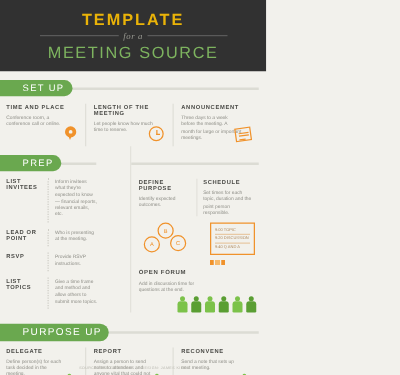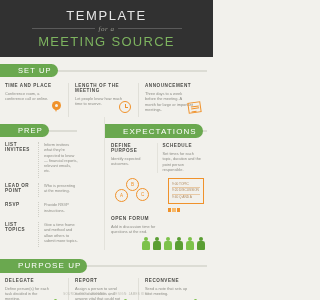--- a/index.html
+++ b/index.html
@@ -10,21 +10,21 @@
     -webkit-font-smoothing:antialiased;
   }
   #page{position:relative;width:213px;height:300px;background:#f2f1ec;}
 
   
   .header{
     position:relative;height:57px;background:#313131;
     display:flex;flex-direction:column;align-items:center;justify-content:center;
   }
   .h-title{
-    color:#e5e5e5;font-size:13px;letter-spacing:1.6px;font-weight:400;
+    color:#eab308;font-size:13px;letter-spacing:1.6px;font-weight:700;
     line-height:14px;
   }
   .h-mid{
     display:flex;align-items:center;justify-content:center;width:150px;margin:2px 0 1px 0;
   }
   .h-rule{flex:1;height:1px;background:#5a5a5a;}
   .h-for{
     color:#9a9a92;font-size:7px;font-style:italic;font-family:"Liberation Serif",serif;
     padding:0 4px;letter-spacing:.5px;
   }
@@ -248,21 +248,20 @@
       </div>
       <div class="prep-row">
         <div class="prep-ttl">LIST TOPICS</div>
         <div class="prep-txt">Give a time frame and method and allow others to submit more topics.</div>
       </div>
     </div>
 
     <div class="mid-right">
       <div class="banner-wrap">
         <div class="banner-line"></div>
-        <div class="banner tall">EXPECTATIONS</div>
       </div>
 
       <div class="exp-cols">
         <div class="exp-col">
           <div class="ttl">DEFINE PURPOSE</div>
           <div class="body">Identify expected outcomes.</div>
         </div>
         <div class="exp-col b">
           <div class="ttl">SCHEDULE</div>
           <div class="body w2">Set times for each topic, duration and the point person responsible.</div>

